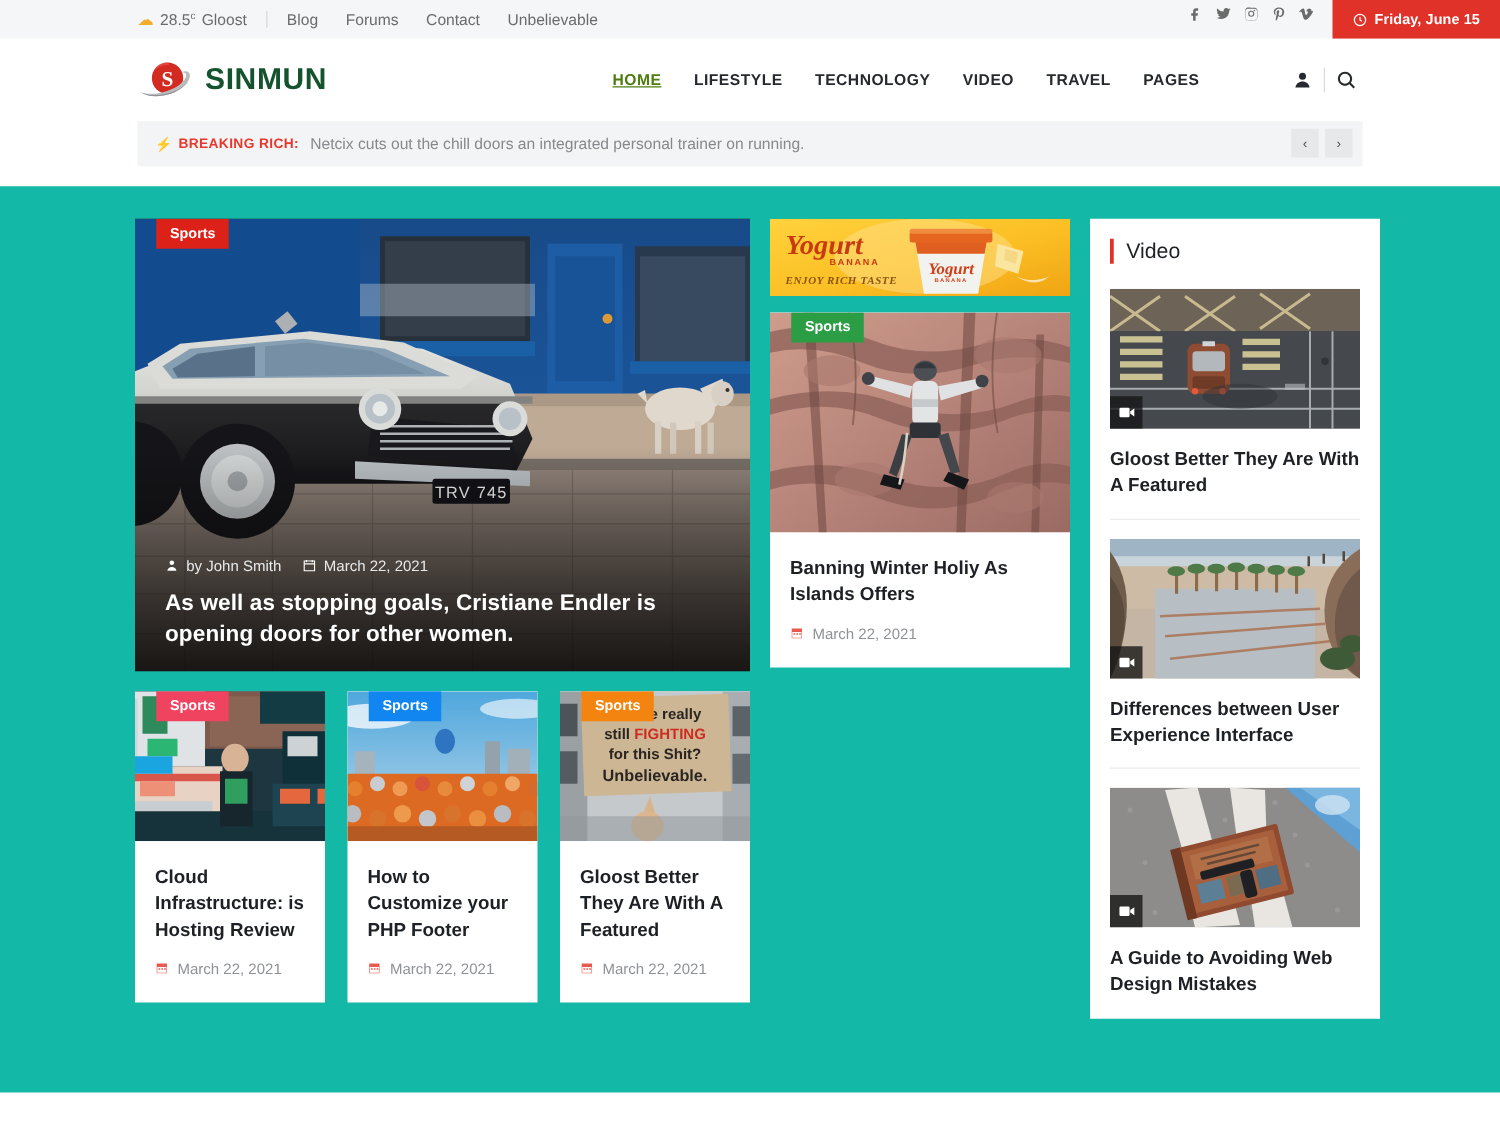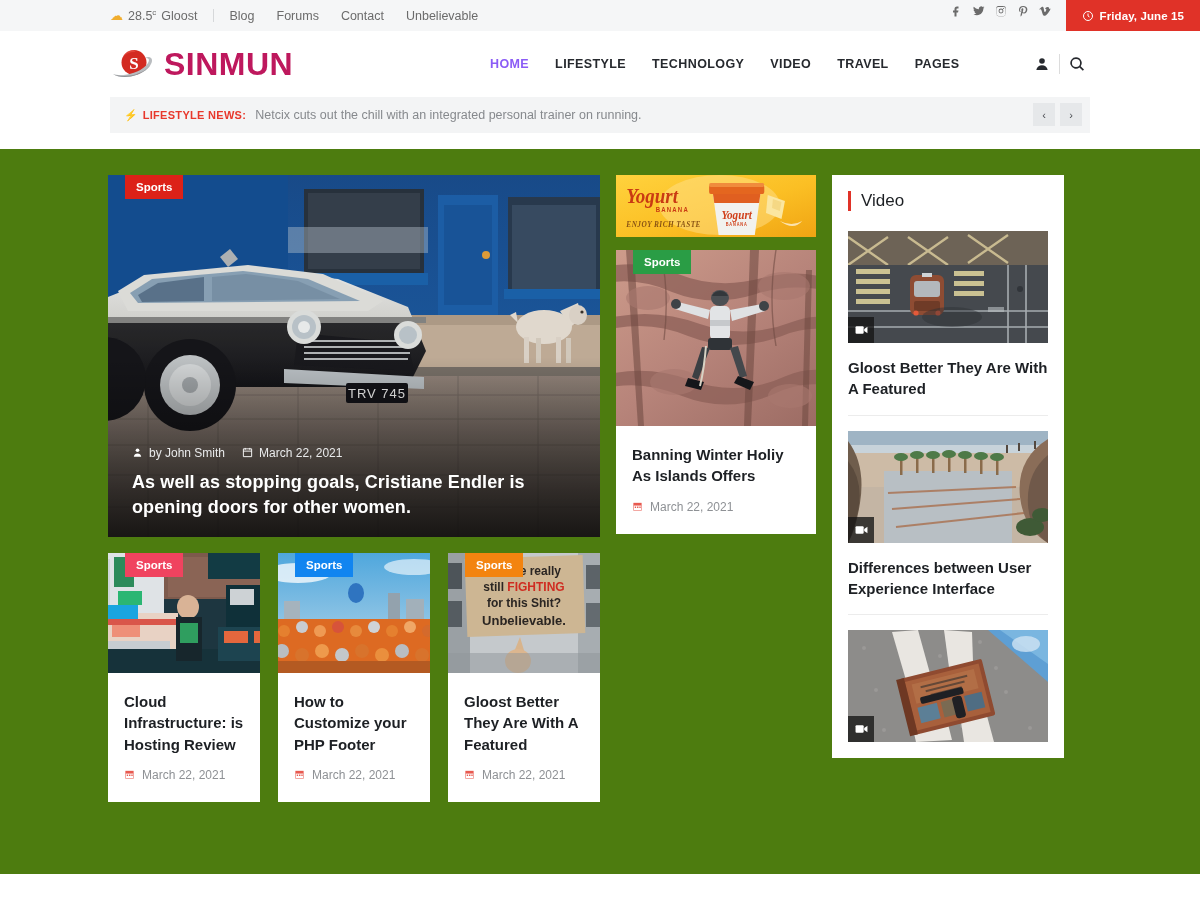--- a/index.html
+++ b/index.html
@@ -41,28 +41,28 @@
   }
   .datebox svg { width: 12px; height: 12px; fill: none; stroke: #fff; stroke-width: 2; }
 
   
   .header {
     height: 66px; background: #fff; position: relative;
     display: flex; align-items: center;
   }
   .logo { margin-left: 110px; display: flex; align-items: center; gap: 8px; }
   .logo-mark { width: 46px; height: 34px; position: relative; }
-  .logo-text { font-size: 32px; font-weight: bold; color: #be185d; letter-spacing: .5px; text-align: center; }
+  .logo-text { font-size: 24px; font-weight: bold; color: #14532d; letter-spacing: .5px; text-align: center; }
 
   .mainnav { position: absolute; left: 477px; top: 0; height: 66px; display: flex; align-items: center; gap: 0; }
   .mainnav a {
     text-decoration: none; color: #26292e; font-size: 12.5px; font-weight: bold;
     letter-spacing: .4px; padding: 0 13px;
   }
-  .mainnav a.active { color: #8b5cf6; }
+  .mainnav a.active { color: #4d7c0f; text-decoration: underline; }
 
   .header-tools { position: absolute; right: 106px; top: 0; height: 66px; display: flex; align-items: center; gap: 0; }
   .header-tools .tool { width: 34px; display: flex; align-items: center; justify-content: center; }
   .header-tools .tool svg { width: 16px; height: 16px; fill: #26292e; }
   .tool-divider { width: 1px; height: 20px; background: #dcdcdc; }
 
   
   .breaking-wrap { background: #fff; padding: 0 110px 16px; }
   .breaking {
     background: #f3f4f5; height: 36px; display: flex; align-items: center;
@@ -71,25 +71,25 @@
   .bolt { color: #e8382c; font-size: 11px; margin-right: 5px; }
   .breaking-label { color: #e8382c; font-size: 11px; font-weight: bold; letter-spacing: .3px; }
   .breaking-text { color: #86898d; font-size: 12.5px; margin-left: 9px; }
   .breaking-nav { position: absolute; right: 8px; top: 6px; display: flex; gap: 5px; }
   .bn-btn {
     width: 22px; height: 23px; background: #e6e8ea; display: flex; align-items: center;
     justify-content: center; color: #4a4d52; font-size: 11px;
   }
 
   
-  .content-bg { background: #4d7c0f; padding: 26px 0 26px; min-height: 725px; }
+  .content-bg { background: #14b8a6; padding: 26px 0 26px; min-height: 725px; }
   .container { width: 984px; margin: 0 auto; display: flex; gap: 16px; align-items: flex-start; }
 
   .col-left { width: 492px; flex: none; }
-  .col-mid { width: 200px; flex: none; }
+  .col-mid { width: 240px; flex: none; }
   .col-right { width: 232px; flex: none; background: #fff; padding: 16px 16px 10px; }
 
   
   .hero { position: relative; height: 362px; overflow: hidden; background:#222; }
   .hero .photo { position: absolute; inset: 0; }
   .hero-shade {
     position: absolute; left:0; right:0; bottom:0; height: 180px;
     background: linear-gradient(to top, rgba(0,0,0,.72), rgba(0,0,0,0));
   }
   .badge {
@@ -234,22 +234,22 @@
         <svg viewBox="0 0 24 24">
             <path d="M10.5 2a8.5 8.5 0 105.2 15.2l5 5 1.8-1.8-5-5A8.5 8.5 0 0010.5 2zm0 2.4a6.1 6.1 0 110 12.2 6.1 6.1 0 010-12.2z"></path>
           </svg>
       </span>
     </div>
   </div>
 
   <div class="breaking-wrap">
     <div class="breaking">
       <span class="bolt">⚡</span>
-      <span class="breaking-label">LIFESTYLE NEWS:</span>
-      <span class="breaking-text">Netcix cuts out the chill with an integrated personal trainer on running.</span>
+      <span class="breaking-label">BREAKING RICH:</span>
+      <span class="breaking-text">Netcix cuts out the chill doors an integrated personal trainer on running.</span>
       <div class="breaking-nav">
         <span class="bn-btn">‹</span>
         <span class="bn-btn">›</span>
       </div>
     </div>
   </div>
 
   <div class="content-bg">
     <div class="container">
 
@@ -753,18 +753,19 @@
               <rect x="72" y="62" width="44" height="7" rx="2" fill="#1f2024" transform="rotate(-14 94 66)"></rect>
               <rect x="106" y="66" width="10" height="22" rx="3" fill="#1f2024" transform="rotate(-14 111 77)"></rect>
             </svg>
             <span class="vid-ico">
               <svg viewBox="0 0 24 22">
                   <rect x="1" y="4" width="15" height="14" rx="2"></rect>
                   <path d="M17 9l6-4v12l-6-4z"></path>
                 </svg>
             </span>
           </div>
+          <div class="vid-title">A Guide to Avoiding Web Design Mistakes</div>
         </div>
       </div>
 
     </div>
   </div>
 </div>
 
 </body></html>

